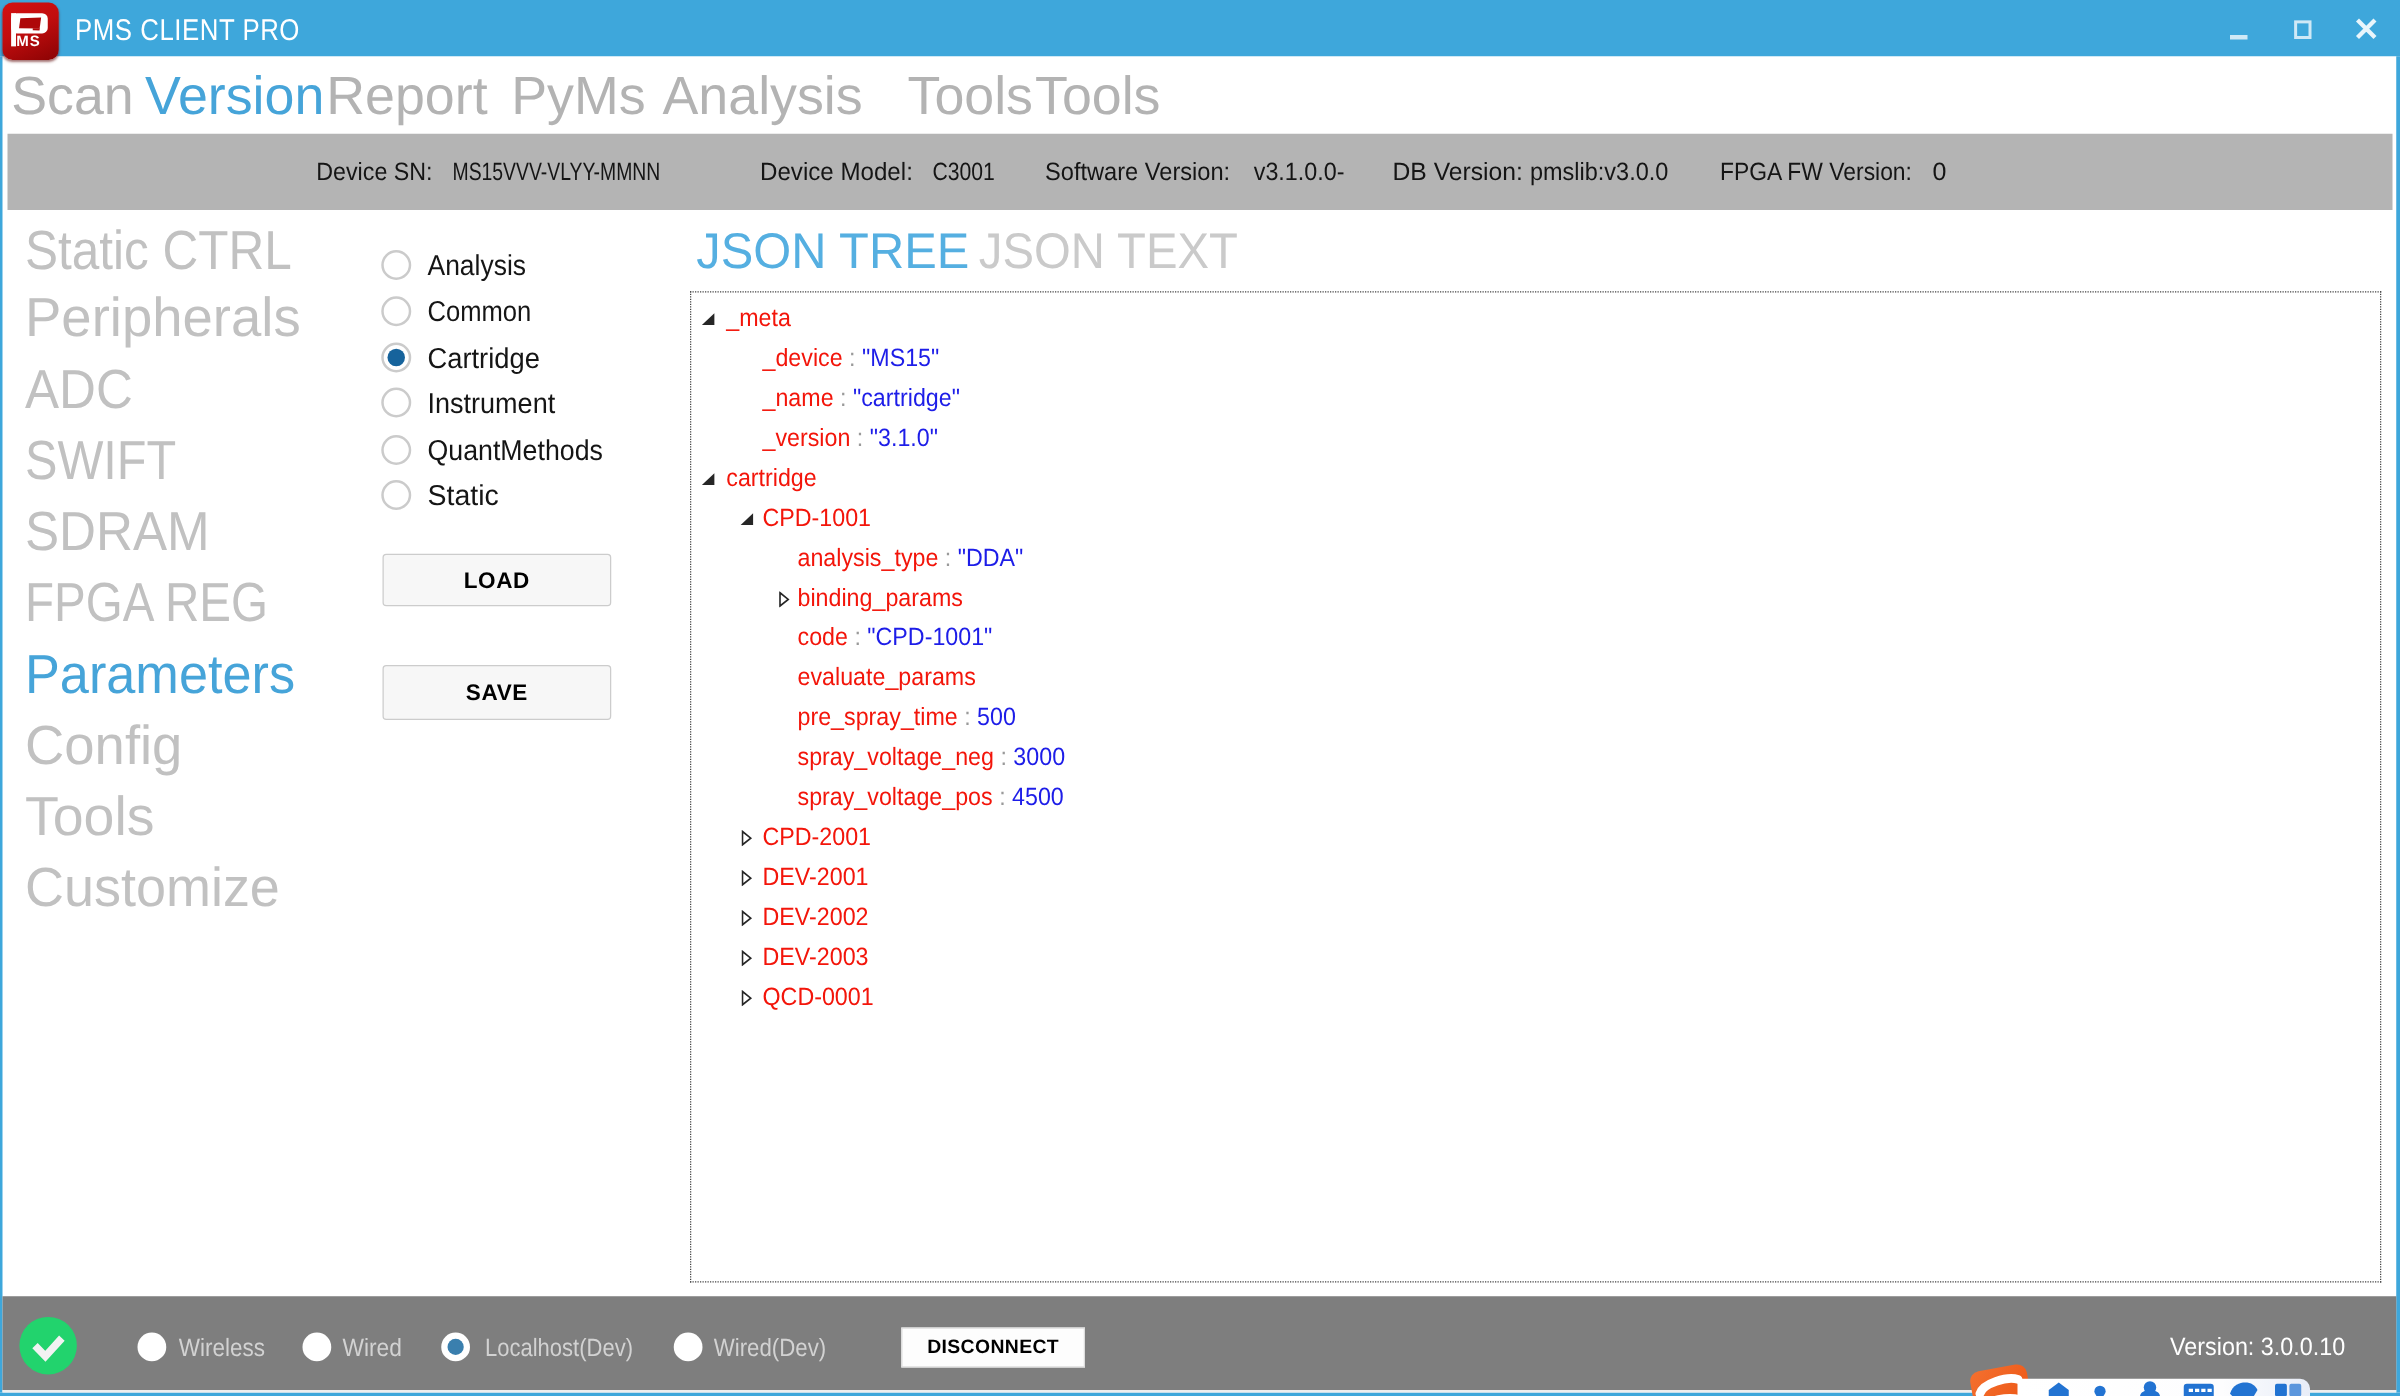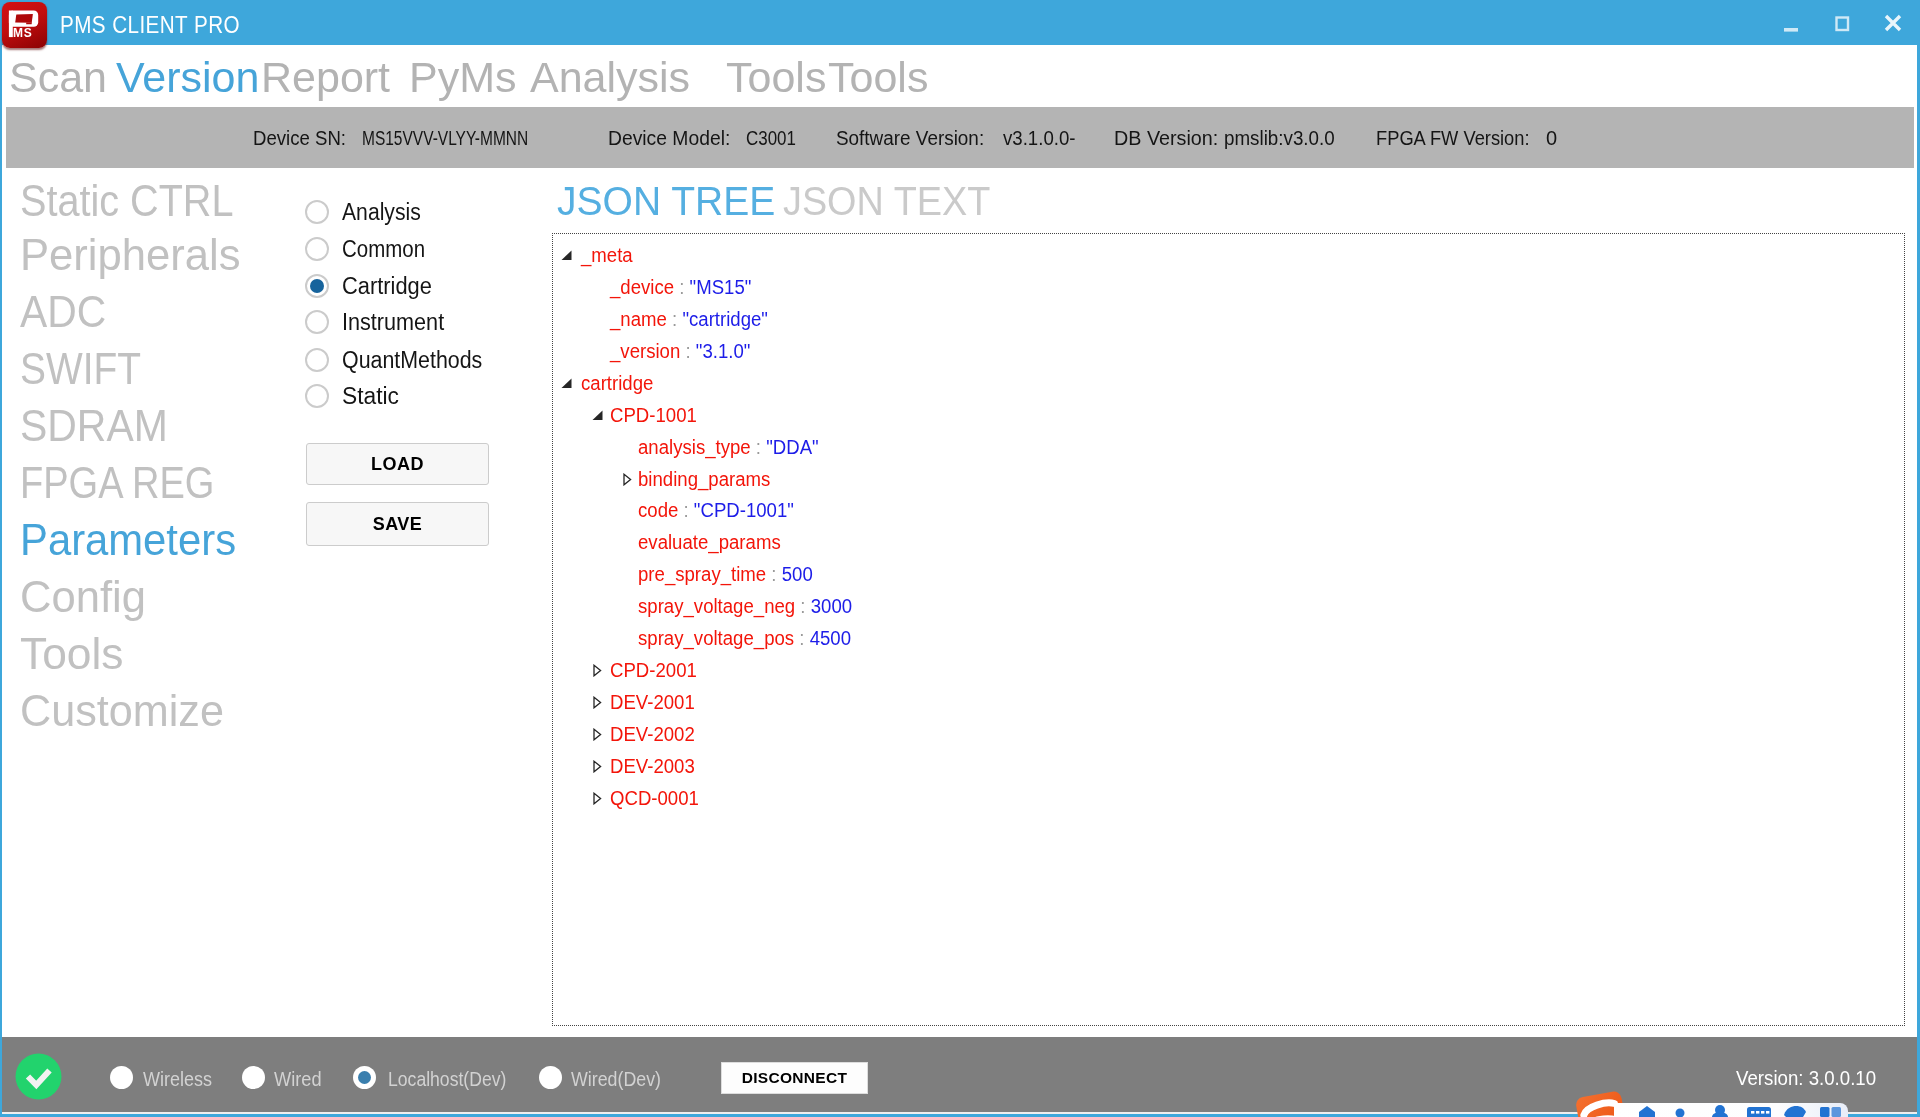--- a/index.html
+++ b/index.html
@@ -126,21 +126,21 @@
   <div class="abs rb" style="left:305px;top:348px"></div>
   <div class="abs rb" style="left:305px;top:384px"></div>
   <div class="abs rlabel" style="left:342px;top:201px;transform:scaleX(0.92)">Analysis</div>
   <div class="abs rlabel" style="left:342px;top:238px;transform:scaleX(0.89)">Common</div>
   <div class="abs rlabel" style="left:342px;top:275px;transform:scaleX(0.95)">Cartridge</div>
   <div class="abs rlabel" style="left:342px;top:311px;transform:scaleX(0.94)">Instrument</div>
   <div class="abs rlabel" style="left:342px;top:349px;transform:scaleX(0.93)">QuantMethods</div>
   <div class="abs rlabel" style="left:342px;top:385px;transform:scaleX(0.99)">Static</div>
 
   <div class="abs btn" style="top:443px;height:42px;line-height:40px">LOAD</div>
-  <div class="abs btn" style="top:502px;height:44px;line-height:42px">SAVE</div>
+  <div class="abs btn" style="top:532px;height:44px;line-height:42px">SAVE</div>
 
   <div class="abs" id="jt1">JSON TREE</div>
   <div class="abs" id="jt2">JSON TEXT</div>
 
   <div class="abs" id="treebox"></div>
   <div id="tree">
 <svg class="tri" style="left:561px;top:250.2px" width="11" height="11" viewBox="0 0 11 11">
         <path d="M10.5 0.5 V10 H0.5 Z" fill="#262626"></path>
       </svg>
       <div class="trow" style="left:581px;top:239.2px"><span class="tn">_meta</span></div>

